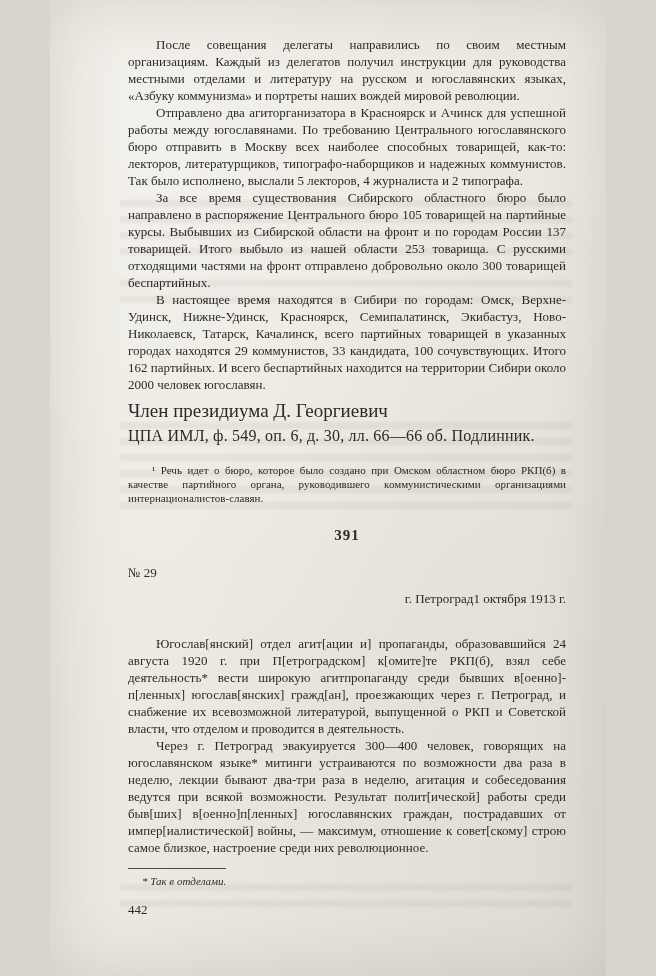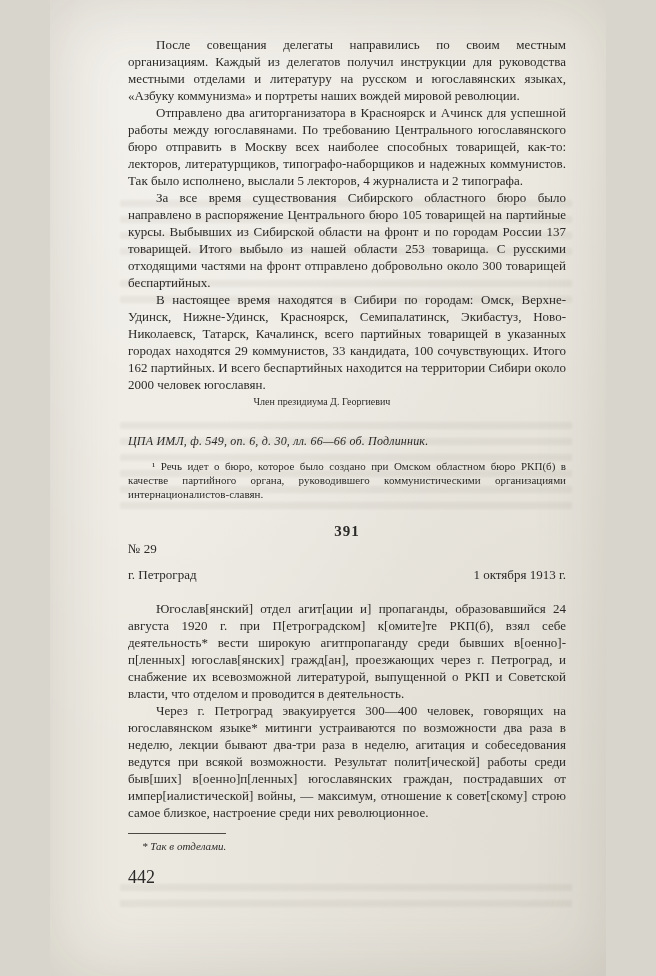--- a/index.html
+++ b/index.html
@@ -26,81 +26,81 @@
     z-index: 2;
   }
   p { margin: 0; }
   .body {
     font-size: 13px;
     line-height: 17px;
     text-align: justify;
   }
   .indent { text-indent: 28px; }
   .signature {
-    font-size: 10px;
+    font-size: 19px;
     line-height: 17px;
-    text-align: center;
+    text-align: left;
     padding-right: 50px;
+    margin-top: 9px;
   }
   .citation {
-    font-size: 12px;
-    font-style: italic;
-    margin-top: 24px;
+    font-size: 16px;
+    margin-top: 8px;
     letter-spacing: 0.2px;
   }
   .footnote {
     font-size: 11px;
     line-height: 14px;
     text-align: justify;
   }
   .footnote-1 {
-    margin-top: 10px;
+    margin-top: 18px;
     text-indent: 24px;
   }
   .doc-number {
     font-size: 15px;
     font-weight: bold;
     text-align: center;
     margin-top: 22px;
-    margin-bottom: 0;
+    margin-bottom: 20px;
     letter-spacing: 1px;
   }
   .doc-title {
     font-size: 13px;
     line-height: 17.5px;
     font-style: italic;
     font-weight: bold;
     text-align: center;
     max-width: 508px;
     margin: 0 auto 14px auto;
   }
   .doc-no {
     font-size: 13px;
     line-height: 17px;
     margin-bottom: 9px;
   }
   .place-date {
     display: flex;
-    justify-content: space-between;
+    justify-content: flex-end;
     font-size: 13px;
     line-height: 17px;
-    margin-bottom: 17px;
+    margin-bottom: 28px;
   }
   .footnote-rule {
     width: 98px;
     border: 0;
     border-top: 1px solid #4a4944;
     margin: 12px 0 5px 0;
   }
   .footnote-ast {
     font-style: italic;
     text-indent: 14px;
   }
   .page-number {
-    font-size: 18px;
+    font-size: 13px;
     margin-top: 14px;
   }
   
   .bleed {
     position: absolute;
     left: 70px;
     right: 34px;
     z-index: 1;
     opacity: 0.055;
     filter: blur(1px);

